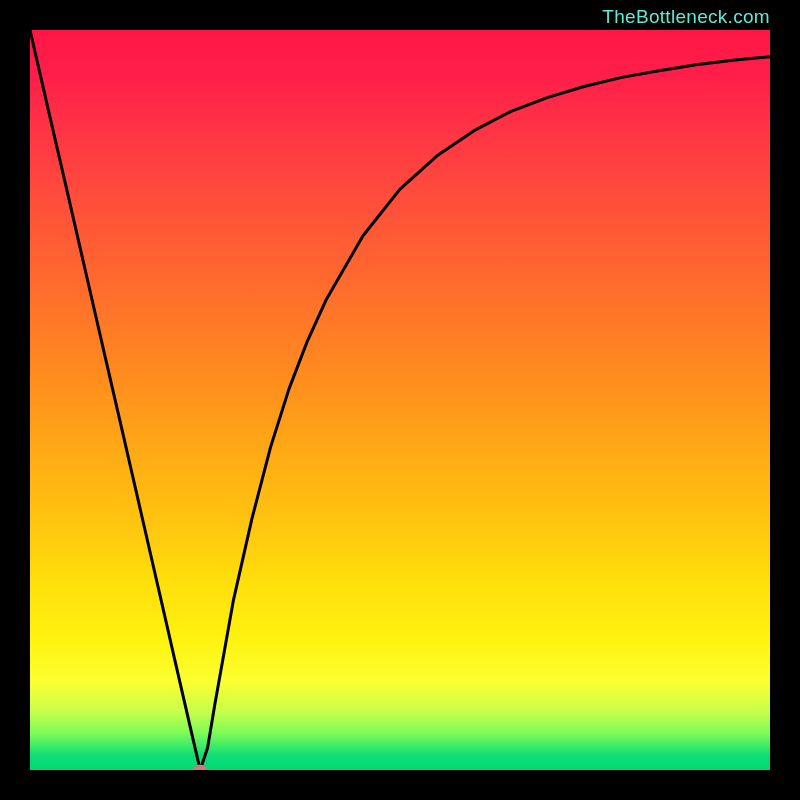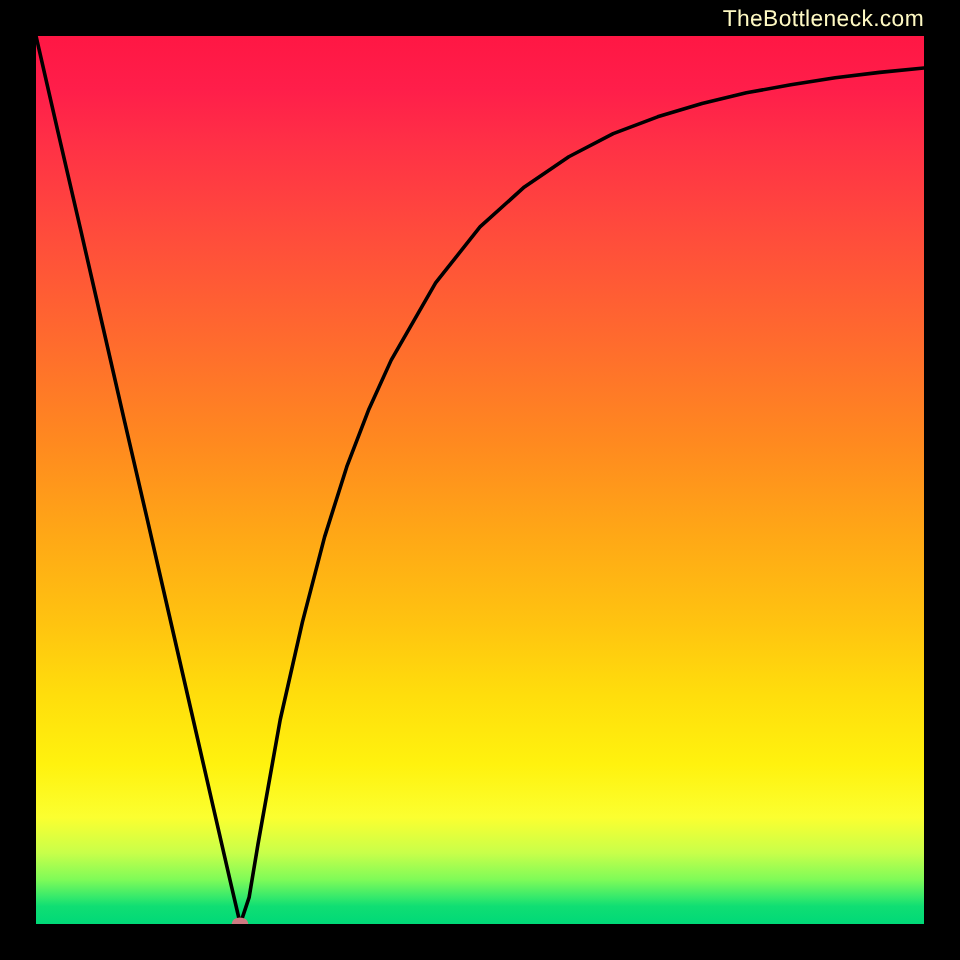--- a/index.html
+++ b/index.html
@@ -42,21 +42,21 @@
       #34e96c 97%,
       #10de73 98%,
       #00d978 100%
     );
     overflow: hidden;
   }
   .attribution {
     position: absolute;
     top: 6px;
     right: 30px;
-    color: #fef9c3;
+    color: #5eead4;
     font-size: 19px;
     letter-spacing: 0.3px;
     user-select: none;
   }
   svg.curve {
     position: absolute;
     left: 0;
     top: 0;
     width: 740px;
     height: 740px;

